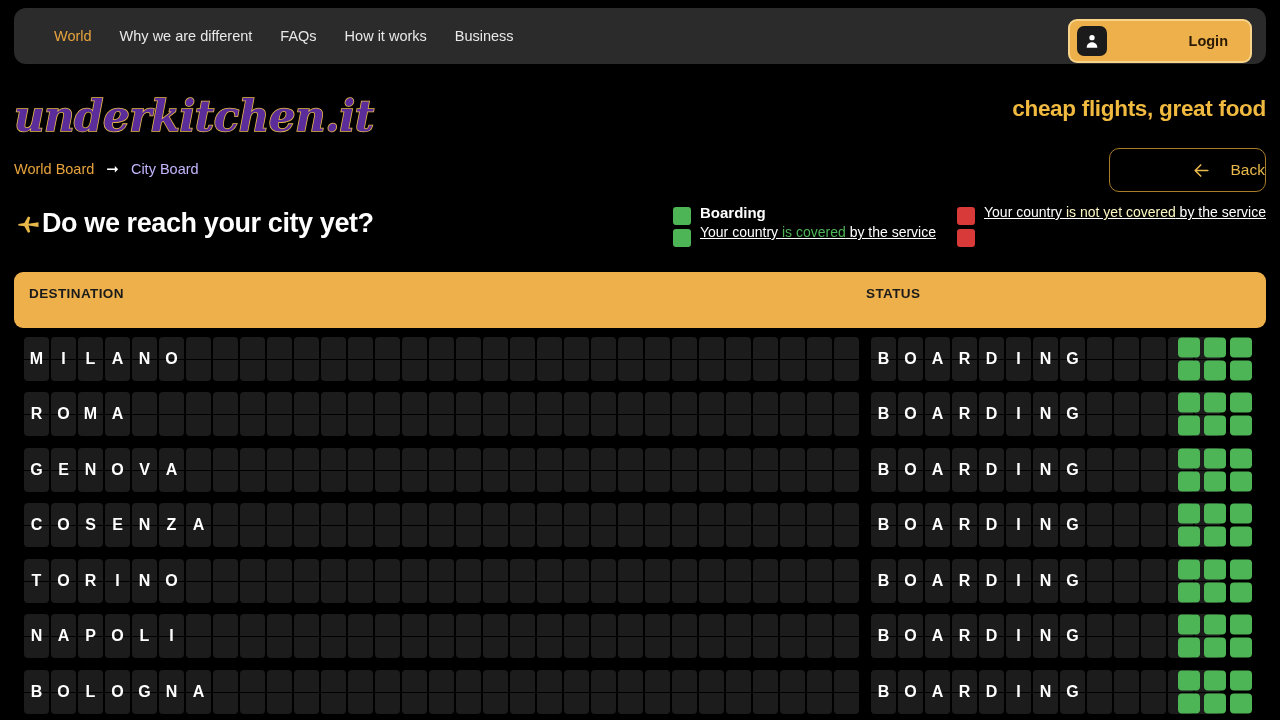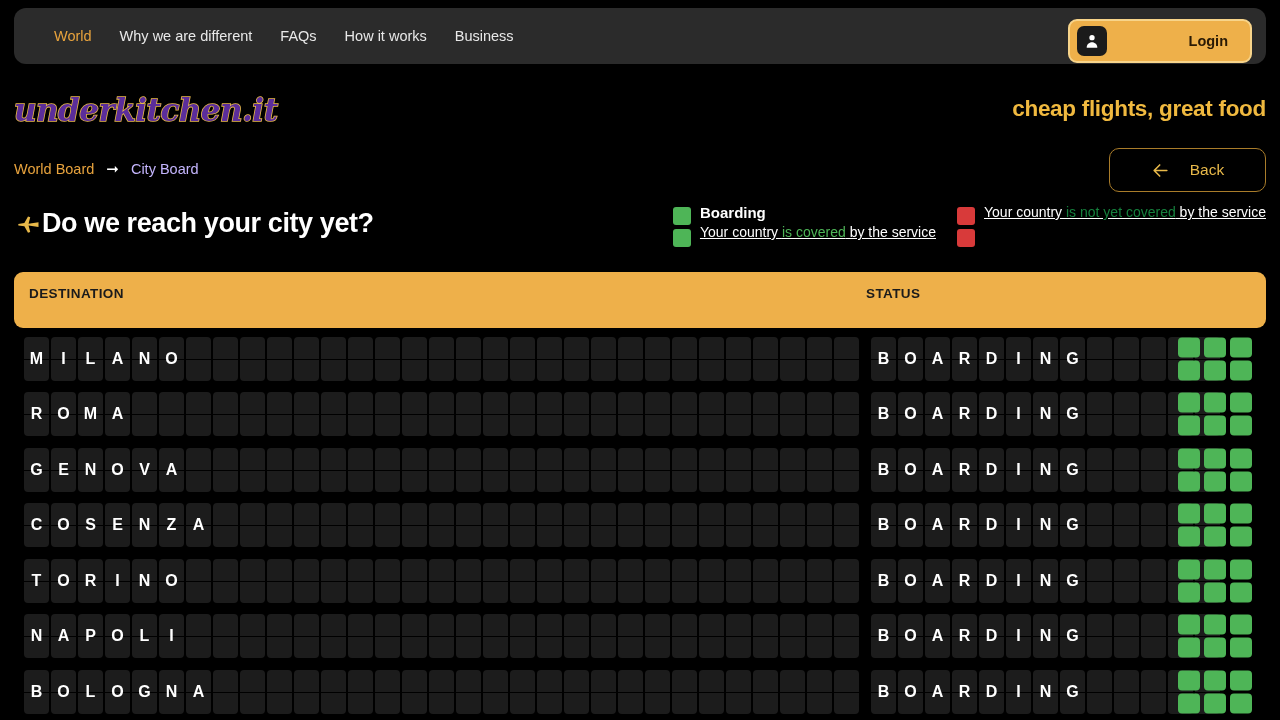--- a/index.html
+++ b/index.html
@@ -42,21 +42,21 @@
   .login-avatar svg { width: 16px; height: 16px; fill: #ffffff; }
   .login-label {
     flex: 1; text-align: right; font-size: 14.5px;
     font-weight: bold; color: #2a1a05; margin-right: 22px;
   }
 
   
   .brand {
     position: absolute; left: 14px; top: 92px;
     font-family: "DejaVu Serif", serif;
-    font-size: 31px; font-weight: bold; font-style: italic;
+    font-size: 42px; font-weight: bold; font-style: italic;
     letter-spacing: -0.5px;
     color: #5b2d9b;
     -webkit-text-stroke: 1.6px #e8b94a;
     paint-order: stroke fill;
     white-space: nowrap;
   }
   .tagline {
     position: absolute; right: 14px; top: 96px;
     font-size: 22.5px; font-weight: bold;
     color: #f0b93f; letter-spacing: -0.3px;
@@ -72,21 +72,21 @@
   .bc-link { color: #e8a33d; cursor: pointer; }
   .bc-arrow { color: #ffffff; font-size: 15px; }
   .bc-current { color: #c4b5fd; }
 
   .back-btn {
     position: absolute; right: 14px; top: 148px;
     width: 157px; height: 44px;
     border: 1px solid #a97c2a;
     border-radius: 10px;
     background: #000000;
-    display: flex; align-items: center; justify-content: center;
+    display: flex; align-items: center; justify-content: flex-end;
     gap: 20px; cursor: pointer;
   }
   .back-btn svg { width: 19px; height: 19px; stroke: #e8b94a; fill: none; stroke-width: 2; }
   .back-label { font-size: 15.5px; color: #e8b94a; }
 
   
   .heading {
     position: absolute; left: 14px; top: 208px;
     display: flex; align-items: center; 
   }
@@ -102,21 +102,21 @@
   }
   .legend-col { display: flex; gap: 9px; }
   .legend-swatches { display: flex; flex-direction: column; gap: 4px; padding-top: 3px; }
   .sw { width: 18px; height: 18px; border-radius: 3px; }
   .sw.green { background: #4eb557; }
   .sw.red { background: #d83a3a; }
   .legend-texts { display: flex; flex-direction: column; gap: 3px; }
   .legend-title { font-size: 15px; font-weight: bold; color: #ffffff; }
   .legend-desc { font-size: 14px; color: #ffffff; white-space: nowrap; text-decoration: underline; }
   .legend-desc .hl-green { color: #4eb557; }
-  .legend-desc .hl-red { color: #15803d; }
+  .legend-desc .hl-red { color: #fef9c3; }
 
   
   .table-header {
     position: absolute; left: 14px; top: 272px;
     width: 1252px; height: 56px;
     background: #eeb04a;
     border-radius: 9px;
   }
   .th-dest {
     position: absolute; left: 15px; top: 14px;

